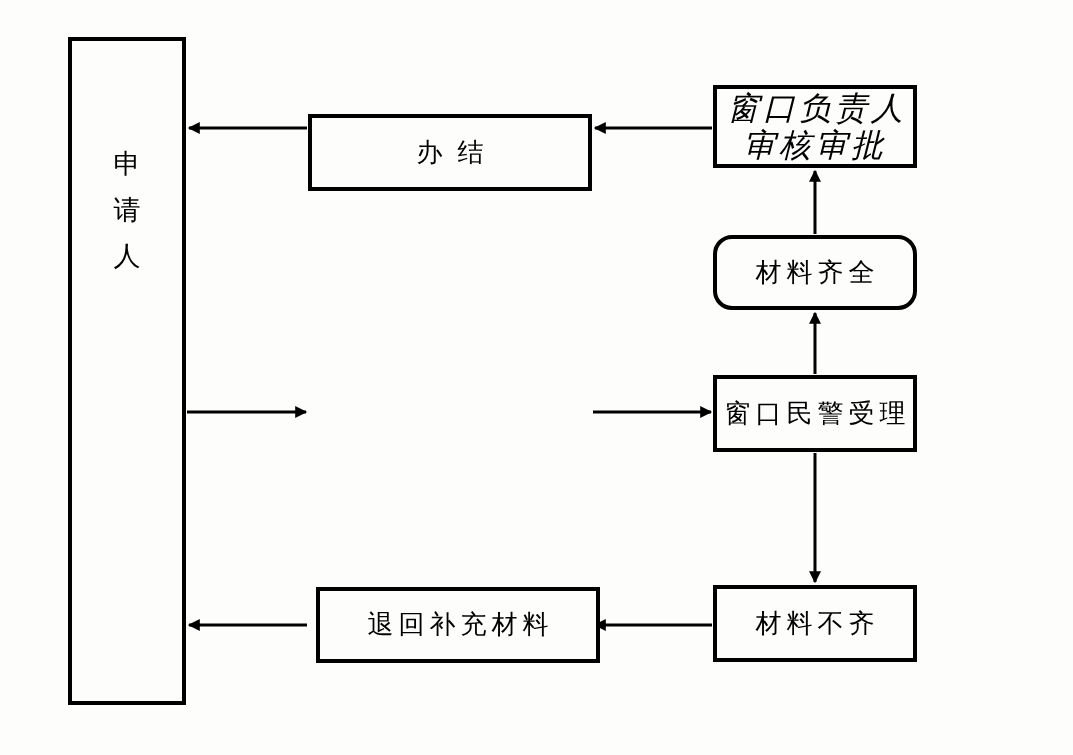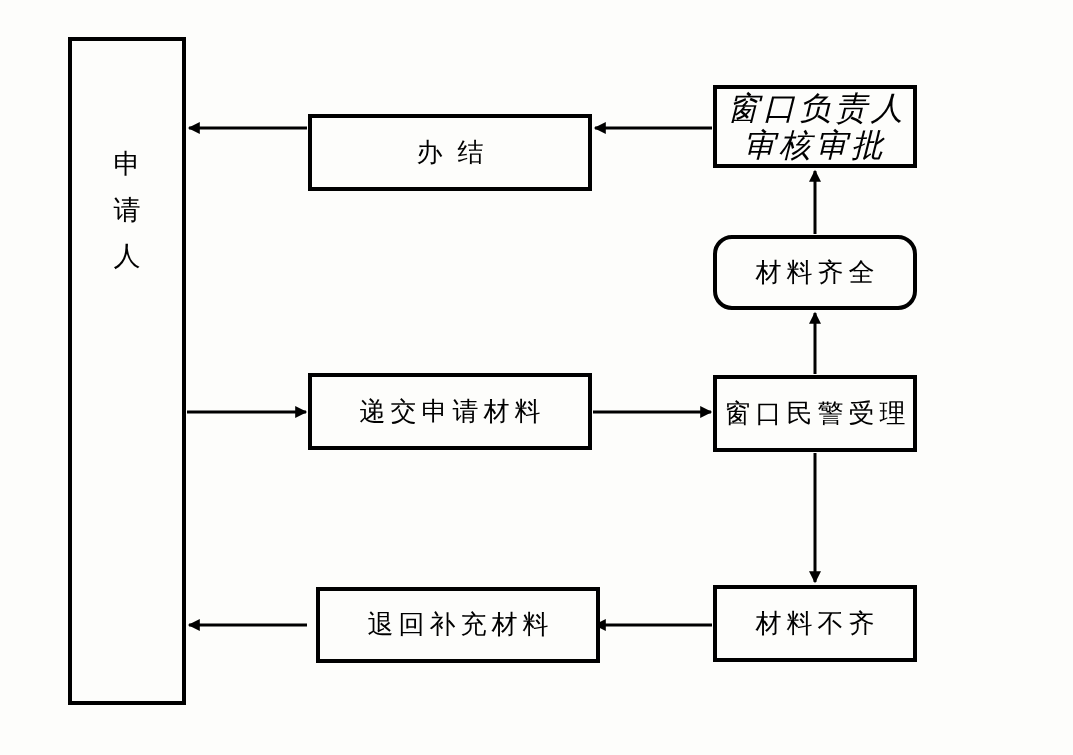--- a/index.html
+++ b/index.html
@@ -95,23 +95,20 @@
 
   <div class="box n-supervisor">
     <span>窗口负责人
 审核审批</span>
   </div>
 
   <div class="box n-materials-complete">
     <span>材料齐全</span>
   </div>
 
-  <div class="box n-submit">
-    <span>递交申请材料</span>
-  </div>
 
   <div class="box n-police">
     <span>窗口民警受理</span>
   </div>
 
   <div class="box n-return">
     <span>退回补充材料</span>
   </div>
 
   <div class="box n-materials-incomplete">

